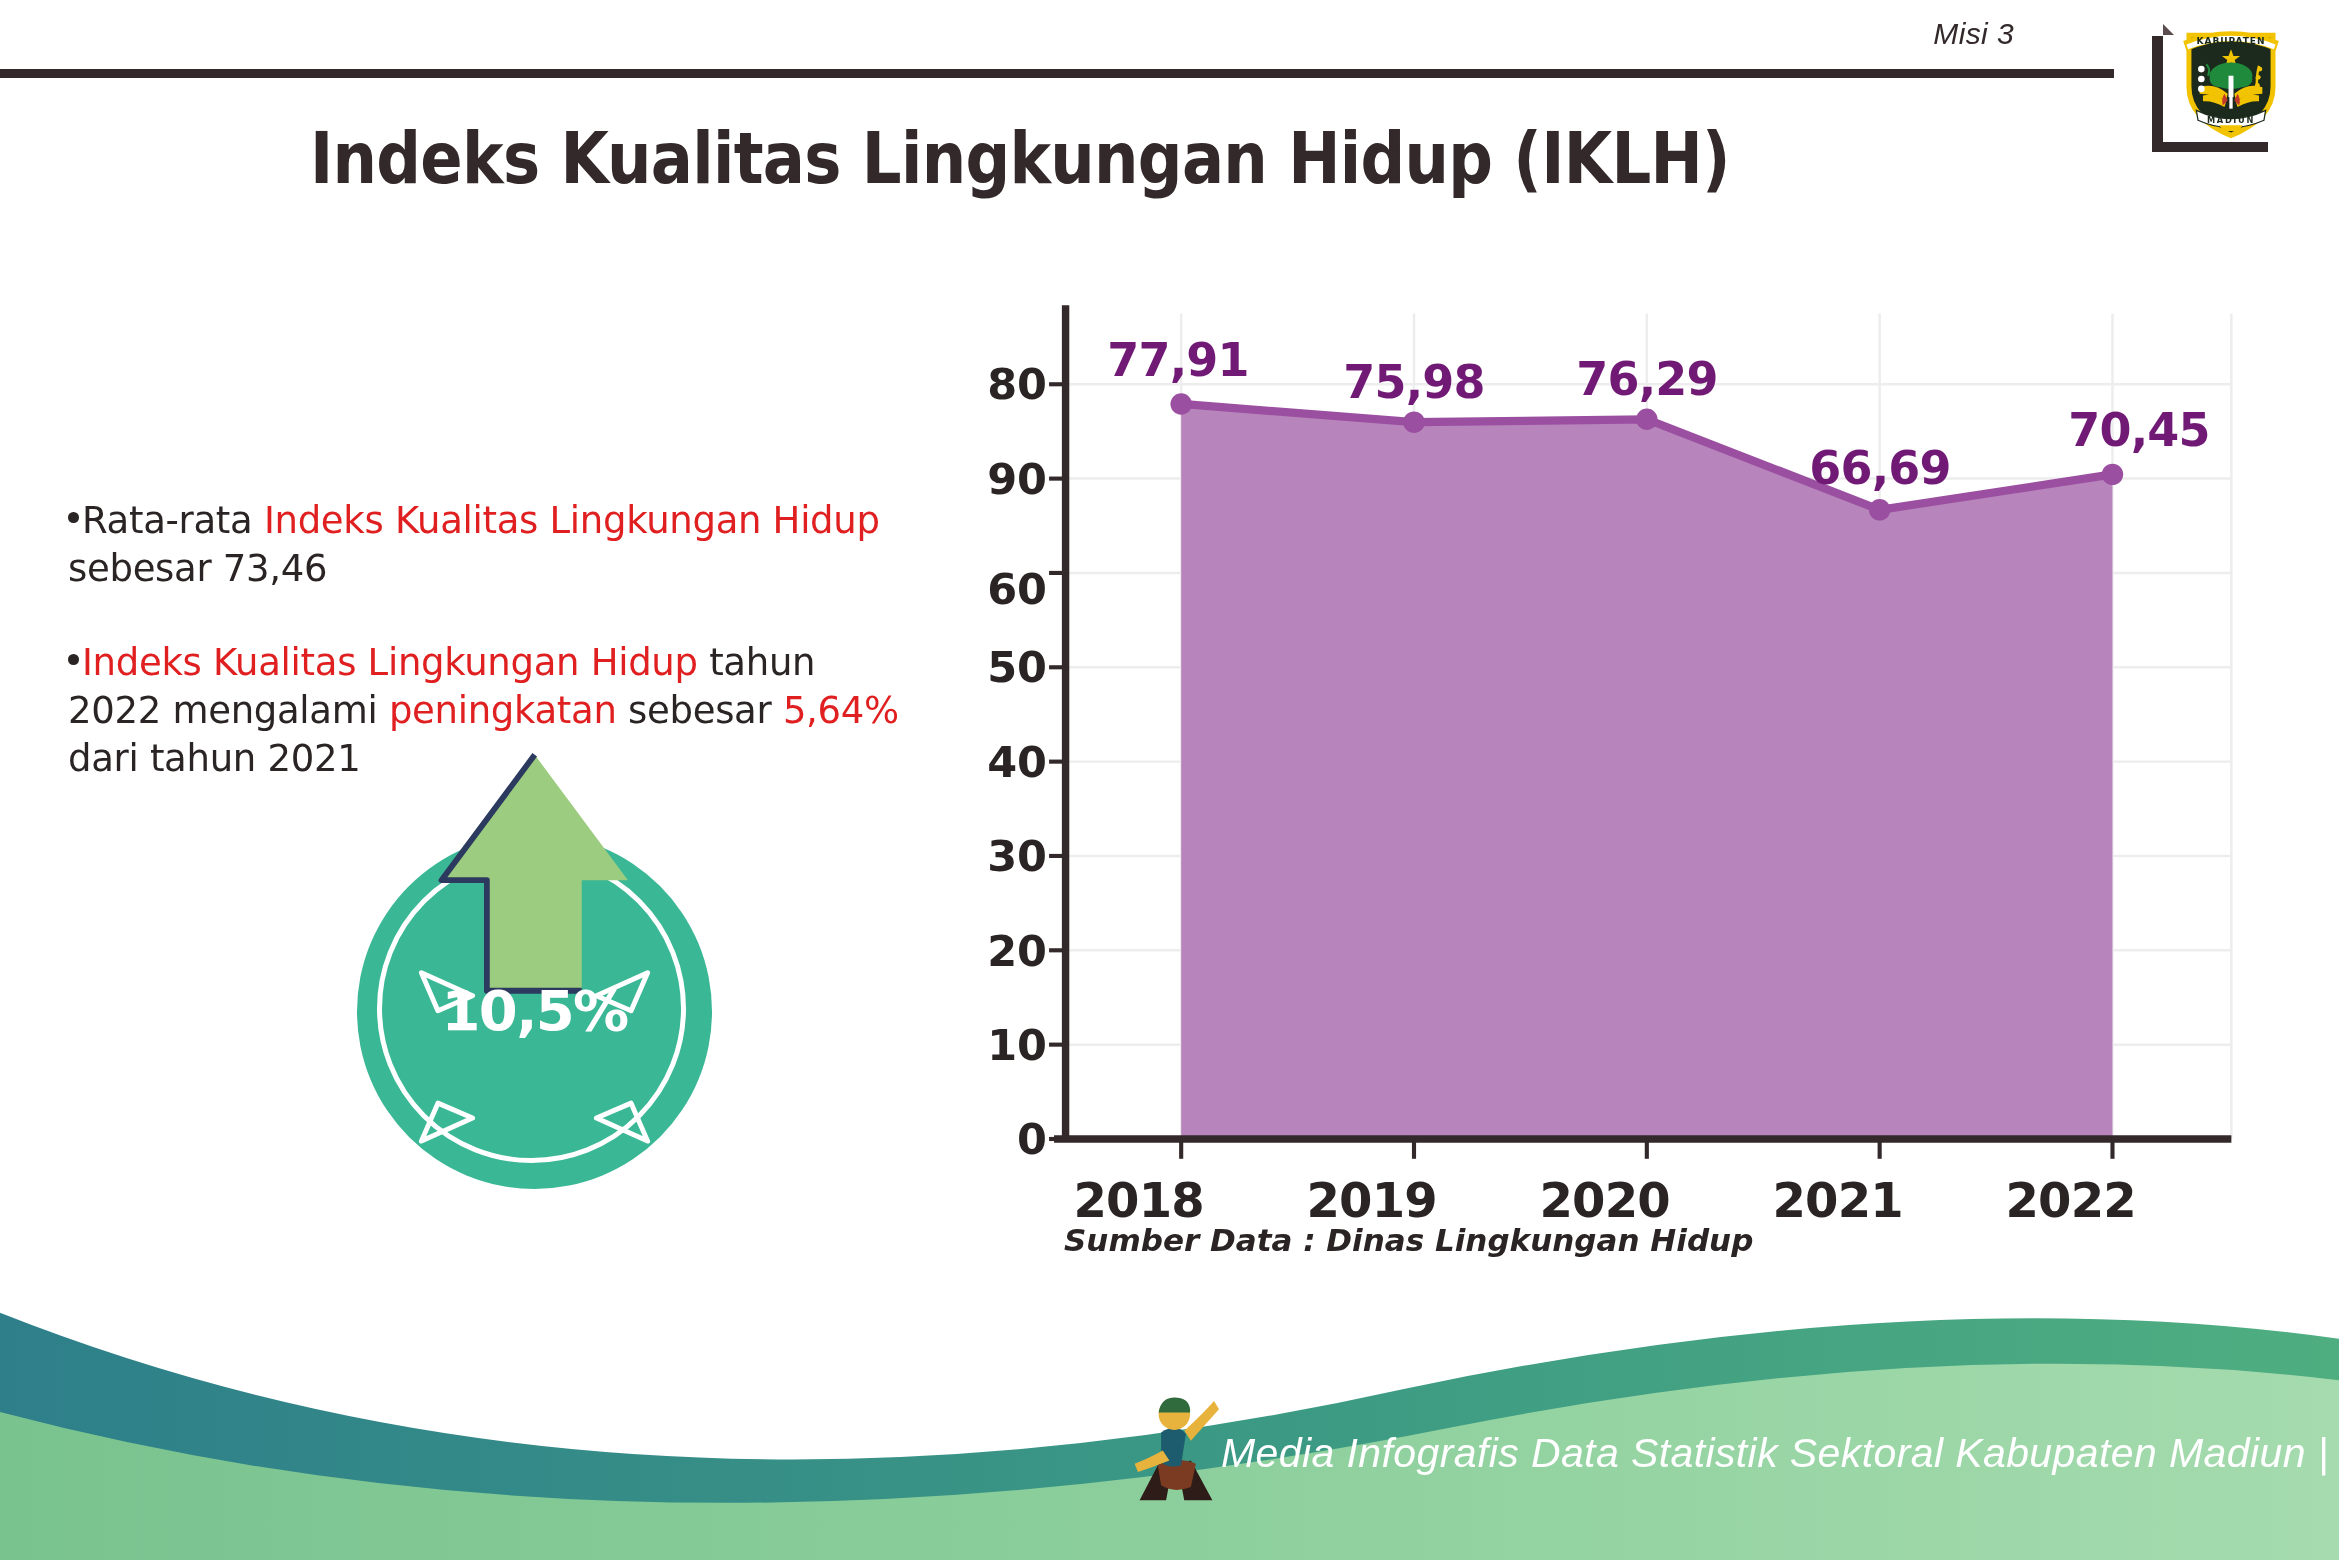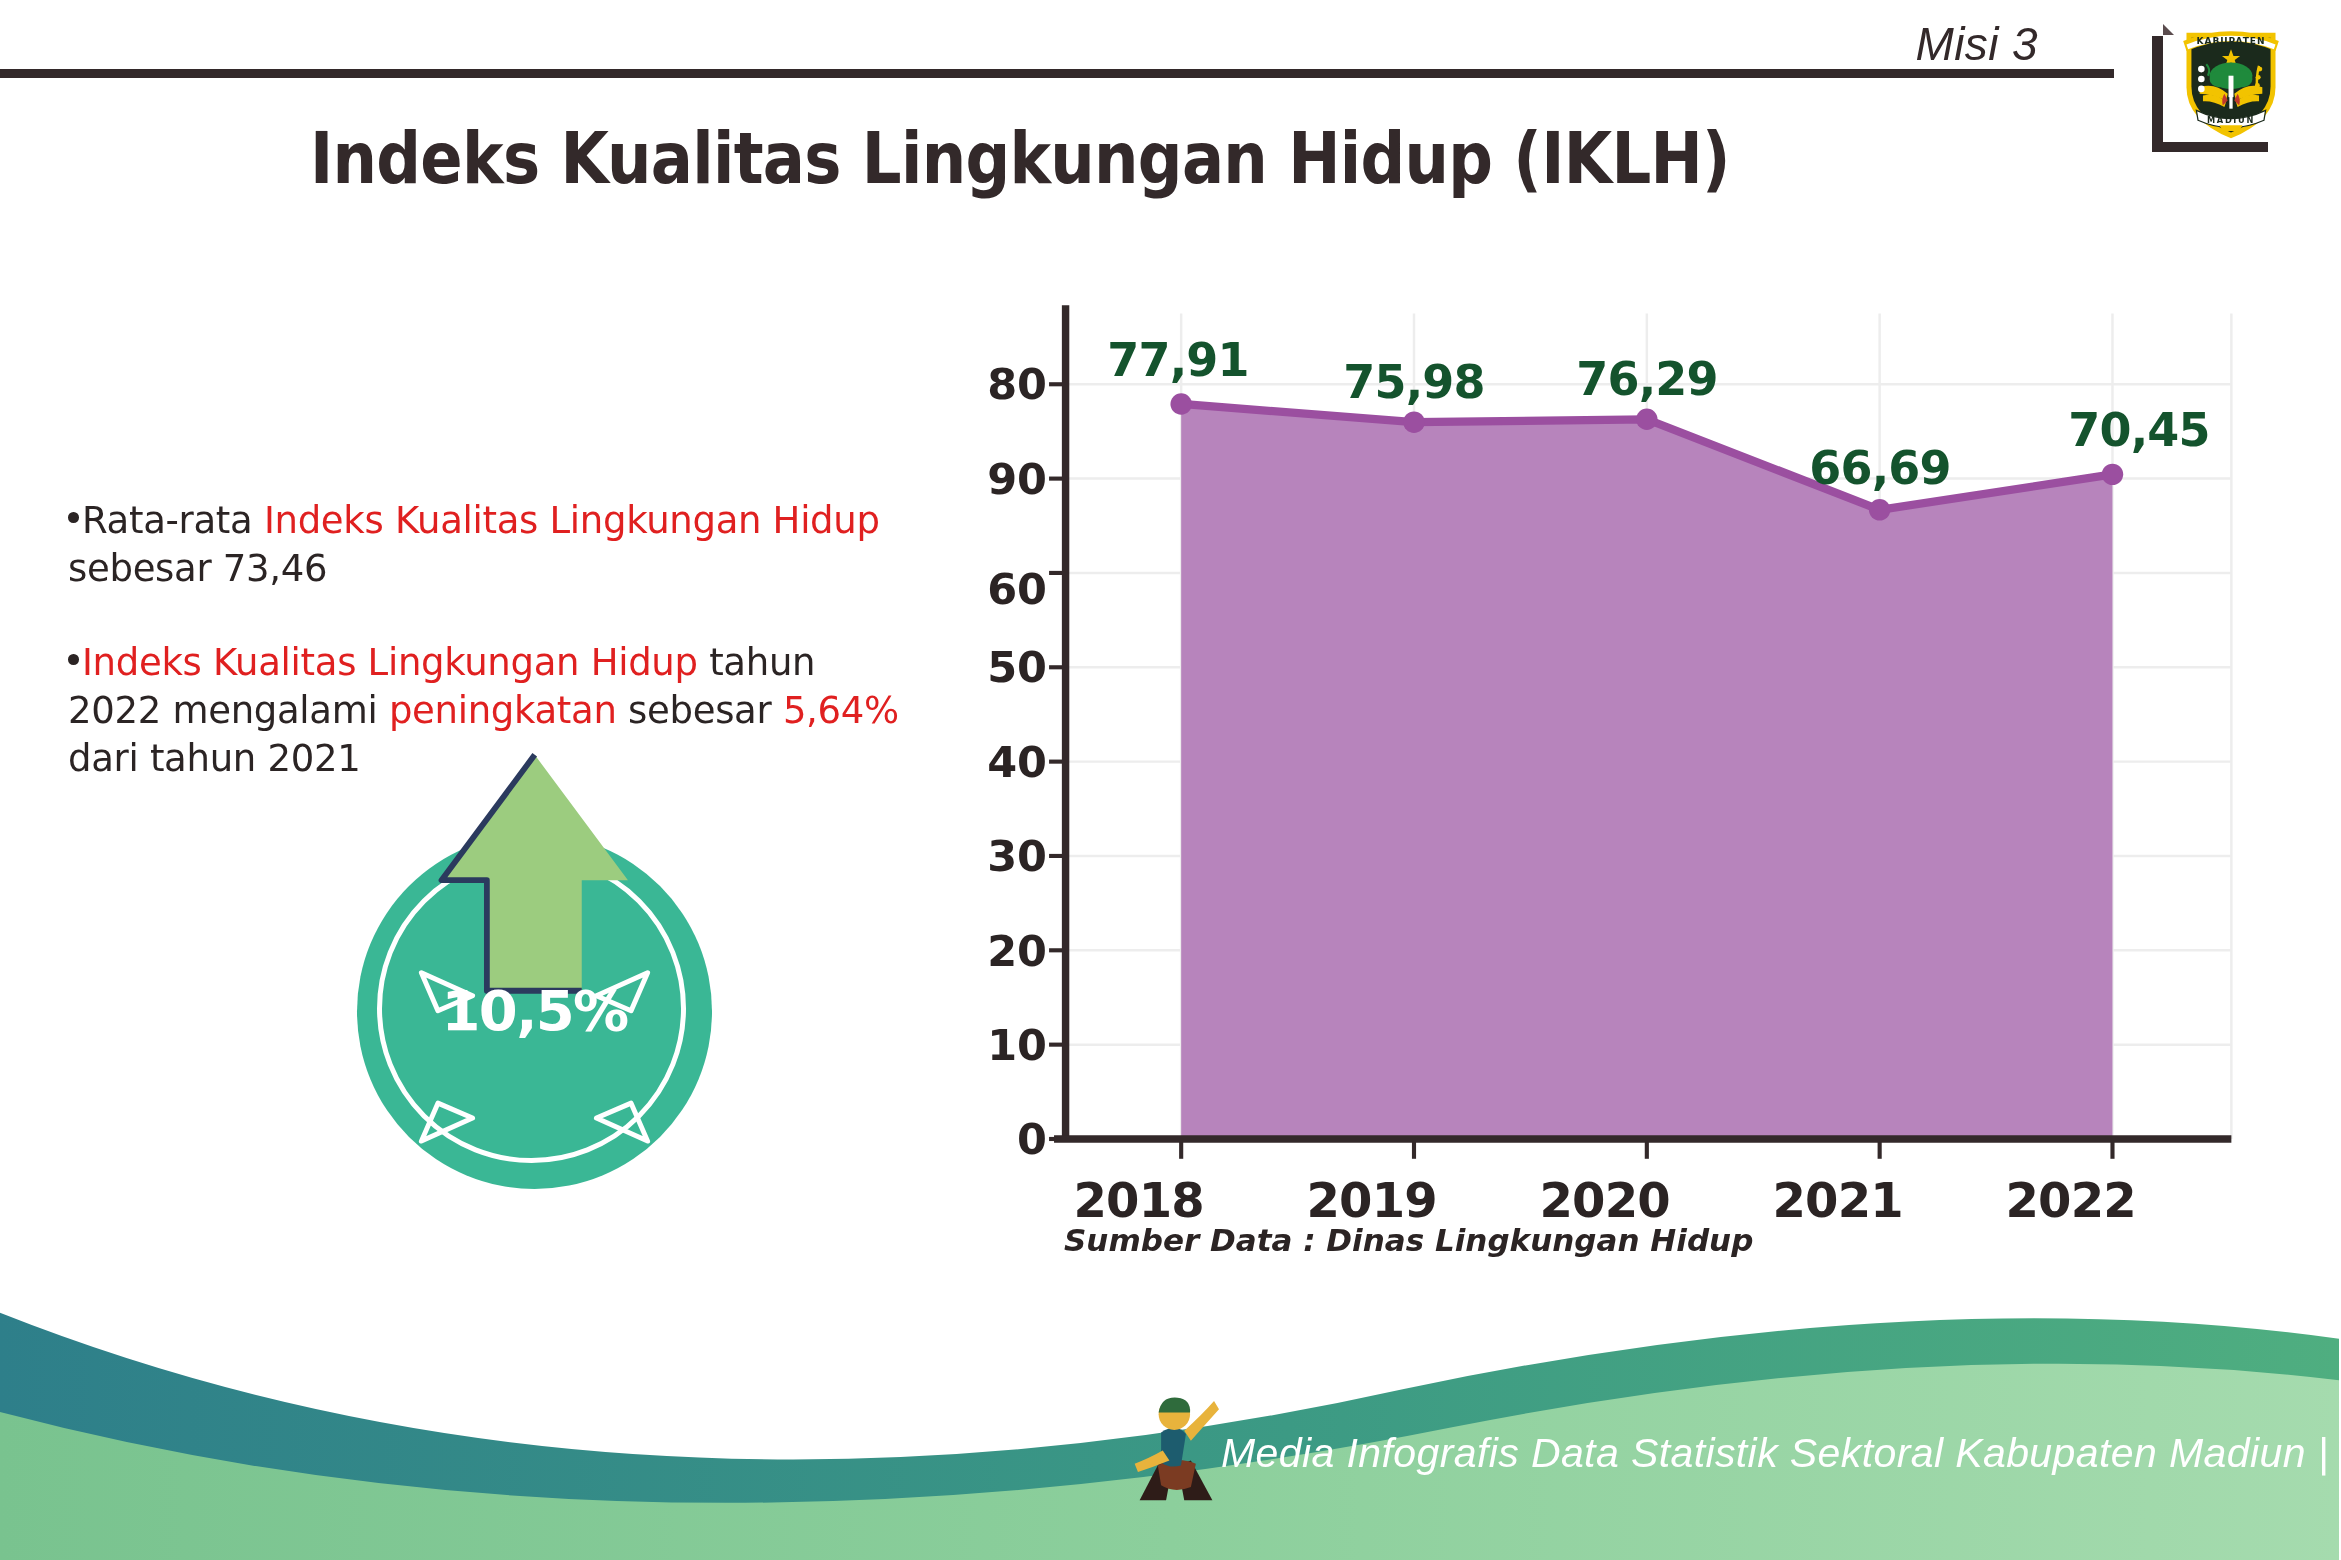--- a/index.html
+++ b/index.html
@@ -27,25 +27,25 @@
   .header-rule {
     position: absolute;
     left: 0;
     top: 69px;
     width: 2114px;
     height: 9px;
     background: #33292a;
   }
   .misi-label {
     position: absolute;
-    right: 304px;
+    right: 328px;
     top: 16.5px;
     font-family: "Liberation Sans", sans-serif;
     font-style: italic;
-    font-size: 46px;
+    font-size: 30px;
     color: #33292a;
     letter-spacing: 0.4px;
     white-space: nowrap;
   }
   .bracket-v {
     position: absolute;
     left: 2152px;
     top: 36px;
     width: 10.7px;
     height: 116px;
@@ -195,21 +195,21 @@
     font-size: 48px;
     color: #2b2424;
     letter-spacing: -0.8px;
     transform: translateX(-50%);
   }
   .pt-label {
     position: absolute;
     font-family: "DejaVu Sans", sans-serif;
     font-weight: bold;
     font-size: 46px;
-    color: #14532d;
+    color: #701a75;
     letter-spacing: -0.8px;
     white-space: nowrap;
     transform: translateX(-50%);
   }
   .source-note {
     position: absolute;
     left: 1064px;
     top: 1222px;
     font-family: "DejaVu Sans", sans-serif;
     font-weight: bold;

